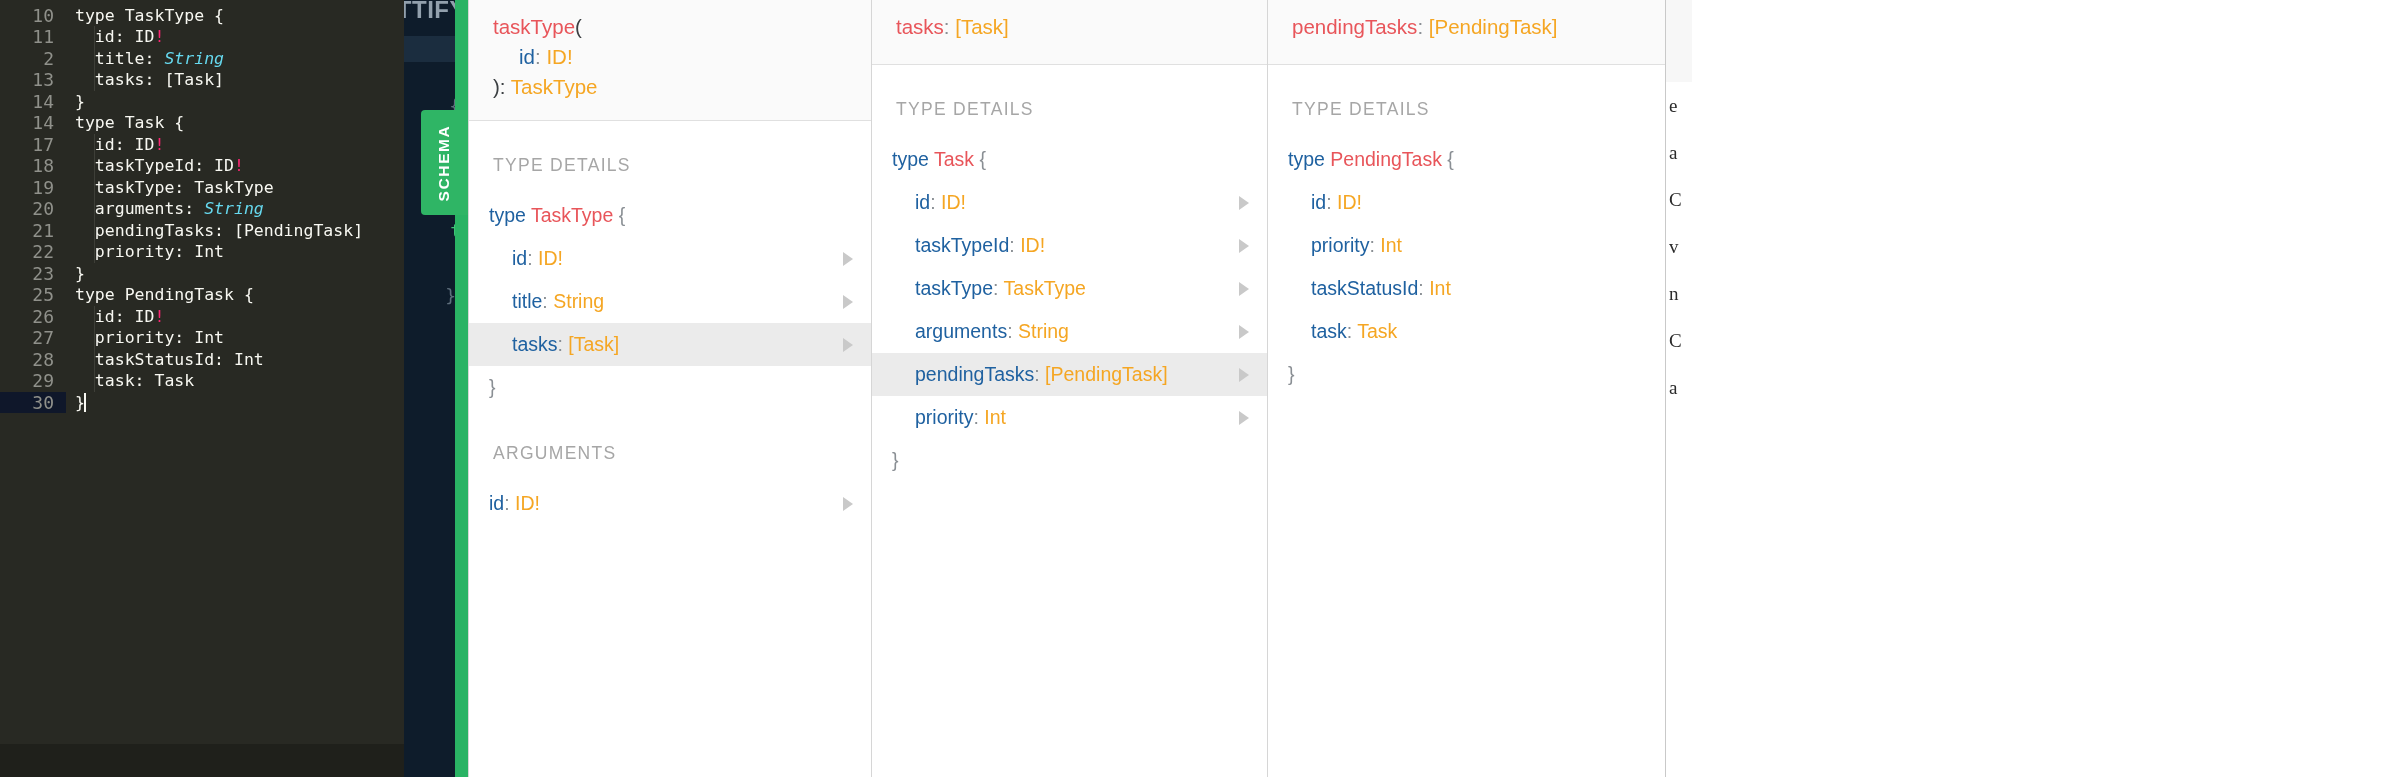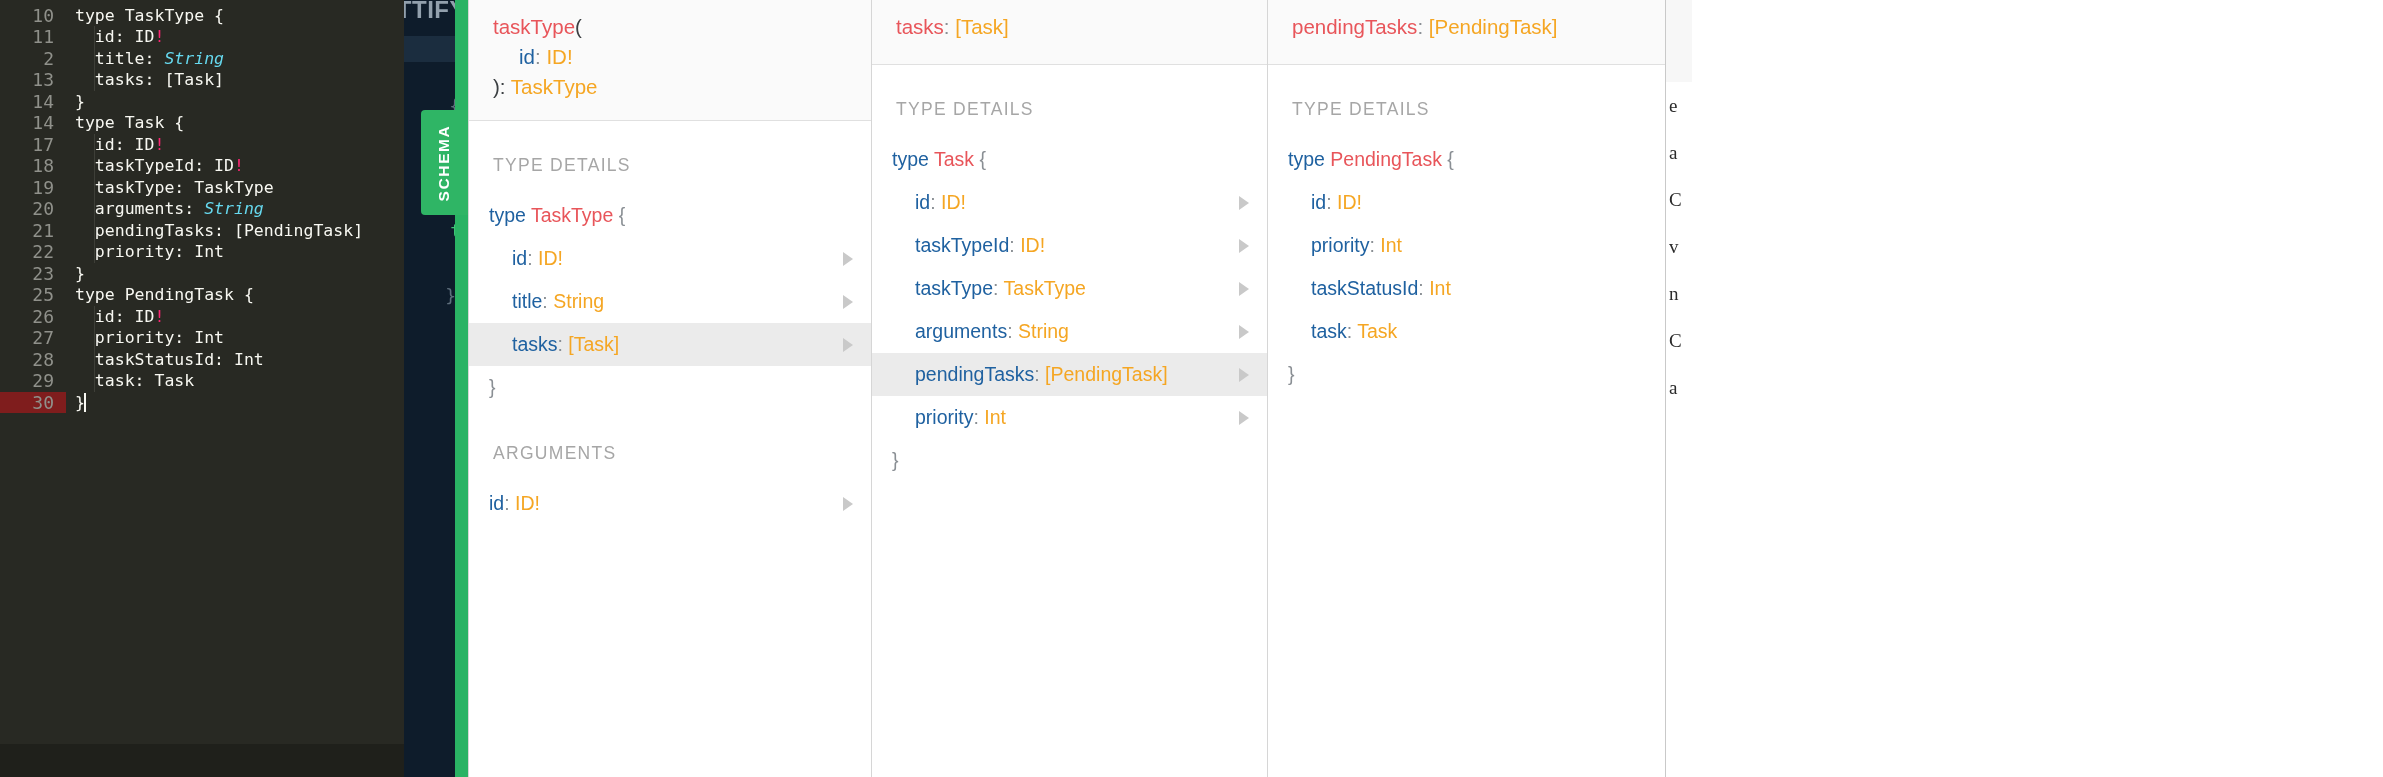--- a/index.html
+++ b/index.html
@@ -39,21 +39,21 @@
   }
   .code-line {
     position: relative;
     height: 21.5px;
     line-height: 21.5px;
     display: flex;
     font-family: "DejaVu Sans Mono", monospace;
     font-size: 16.5px;
     white-space: pre;
   }
-  .code-line.active .gutter { background: #7f1d1d; }
+  .code-line.active .gutter { background: #0f172a; }
   .gutter {
     width: 66px;
     flex: 0 0 66px;
     text-align: right;
     padding-right: 12px;
     color: #90918b;
     font-size: 18px;
     user-select: none;
   }
   .code-text {

